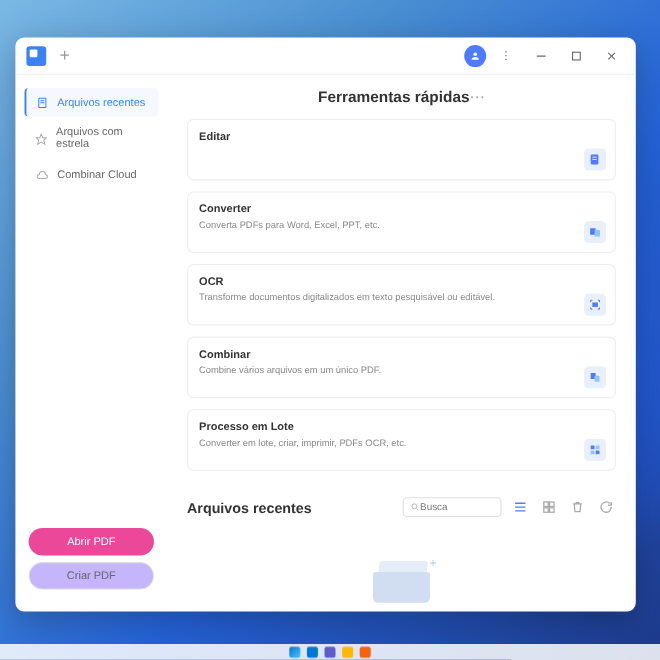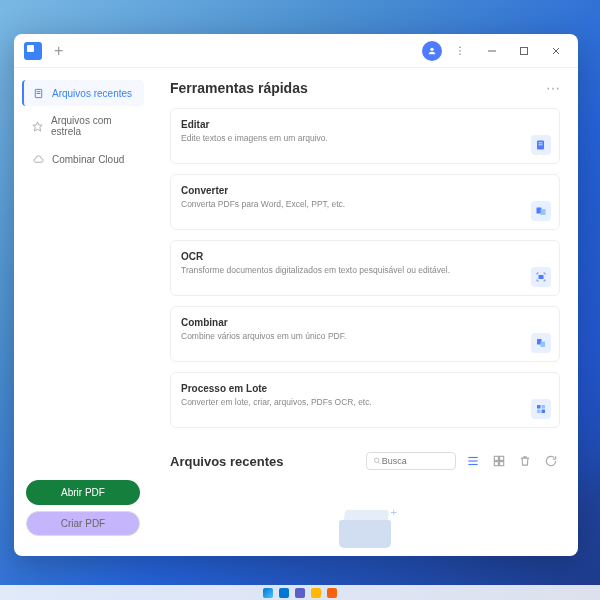--- a/index.html
+++ b/index.html
@@ -15,24 +15,24 @@
 .titlebar-right{display:flex;align-items:center;gap:4px;}
 .user-avatar{width:20px;height:20px;border-radius:50%;background:#4f7cff;color:#fff;font-size:10px;display:flex;align-items:center;justify-content:center;}
 .win-btn{width:28px;height:22px;display:flex;align-items:center;justify-content:center;color:#666;font-size:10px;cursor:pointer;}
 .window-body{flex:1;display:flex;overflow:hidden;}
 .sidebar{width:138px;display:flex;flex-direction:column;padding:8px 0;}
 .sidebar-items{flex:1;padding:4px 8px;}
 .sidebar-item{display:flex;align-items:center;gap:8px;padding:7px 8px;font-size:10px;color:#666;cursor:pointer;border-radius:4px;border-left:2px solid transparent;margin-bottom:2px;}
 .sidebar-item.active{color:#3b82f6;border-left:2px solid #3b82f6;background:#f5f8ff;}
 .sb-icon{width:12px;height:12px;display:flex;align-items:center;justify-content:center;}
 .sidebar-bottom{padding:8px 12px 12px;}
-.btn-primary{width:100%;background:#15803d;color:#fff;border:none;border-radius:14px;padding:7px;font-size:10px;margin-bottom:6px;cursor:pointer;}
+.btn-primary{width:100%;background:#ec4899;color:#fff;border:none;border-radius:14px;padding:7px;font-size:10px;margin-bottom:6px;cursor:pointer;}
 .btn-secondary{width:100%;background:#c4b5fd;color:#666;border:1px solid #ddd;border-radius:14px;padding:6px;font-size:10px;cursor:pointer;}
 .main{flex:1;padding:12px 18px;overflow:hidden;}
-.section-header{display:flex;justify-content:space-between;align-items:center;margin-bottom:12px;}
+.section-header{display:flex;justify-content:center;align-items:center;margin-bottom:12px;}
 .section-title{font-size:14px;font-weight:600;color:#333;}
 .more-dots{color:#aaa;font-size:14px;cursor:pointer;}
 .tools-grid{display:grid;grid-template-columns:1fr;gap:10px;margin-bottom:24px;}
 .tool-card{border:1px solid #eee;border-radius:6px;padding:10px 42px 10px 10px;position:relative;min-height:56px;cursor:pointer;}
 .tool-title{font-size:10px;font-weight:600;color:#333;margin-bottom:3px;}
 .tool-desc{font-size:8.5px;color:#888;line-height:1.3;}
 .tool-icon{position:absolute;right:8px;bottom:8px;width:20px;height:20px;background:#e8efff;border-radius:4px;display:flex;align-items:center;justify-content:center;}
 .tool-icon svg{width:12px;height:12px;}
 .recent-header{display:flex;justify-content:space-between;align-items:center;margin-bottom:16px;}
 .recent-title{font-size:13px;font-weight:600;color:#333;}
@@ -126,21 +126,20 @@
 
       <div class="main">
         <div class="section-header">
           <div class="section-title">Ferramentas rápidas</div>
           <div class="more-dots">⋯</div>
         </div>
 
         <div class="tools-grid">
           <div class="tool-card">
             <div class="tool-title">Editar</div>
-            <div class="tool-desc">Edite textos e imagens em um arquivo.</div>
             <div class="tool-icon">
                 <svg viewBox="0 0 24 24" fill="#4f7cff">
                   <rect x="4" y="3" width="14" height="18" rx="2"></rect>
                   <rect x="7" y="7" width="8" height="1.5" fill="#fff"></rect>
                   <rect x="7" y="11" width="8" height="1.5" fill="#fff"></rect>
                 </svg>
               </div>
           </div>
           <div class="tool-card">
             <div class="tool-title">Converter</div>
@@ -167,21 +166,21 @@
             <div class="tool-desc">Combine vários arquivos em um único PDF.</div>
             <div class="tool-icon">
                 <svg viewBox="0 0 24 24" fill="#4f7cff">
                   <rect x="4" y="4" width="9" height="11" rx="1"></rect>
                   <rect x="11" y="9" width="9" height="11" rx="1" fill="#93c5fd"></rect>
                 </svg>
               </div>
           </div>
           <div class="tool-card">
             <div class="tool-title">Processo em Lote</div>
-            <div class="tool-desc">Converter em lote, criar, arquivos, PDFs OCR, etc.</div>
+            <div class="tool-desc">Converter em lote, criar, imprimir, PDFs OCR, etc.</div>
             <div class="tool-icon">
                 <svg viewBox="0 0 24 24" fill="#4f7cff">
                   <rect x="4" y="4" width="7" height="7" rx="1"></rect>
                   <rect x="13" y="4" width="7" height="7" rx="1" fill="#93c5fd"></rect>
                   <rect x="4" y="13" width="7" height="7" rx="1" fill="#93c5fd"></rect>
                   <rect x="13" y="13" width="7" height="7" rx="1"></rect>
                 </svg>
               </div>
           </div>
         </div>

